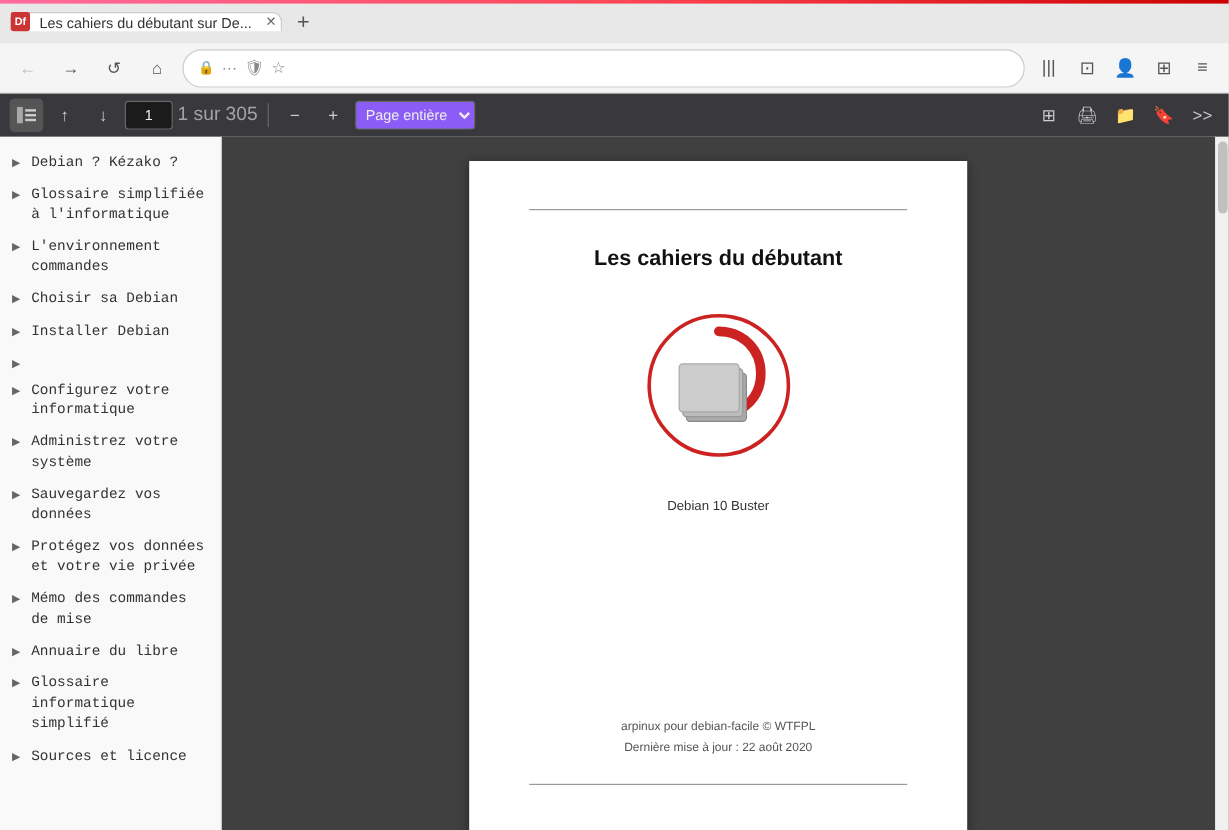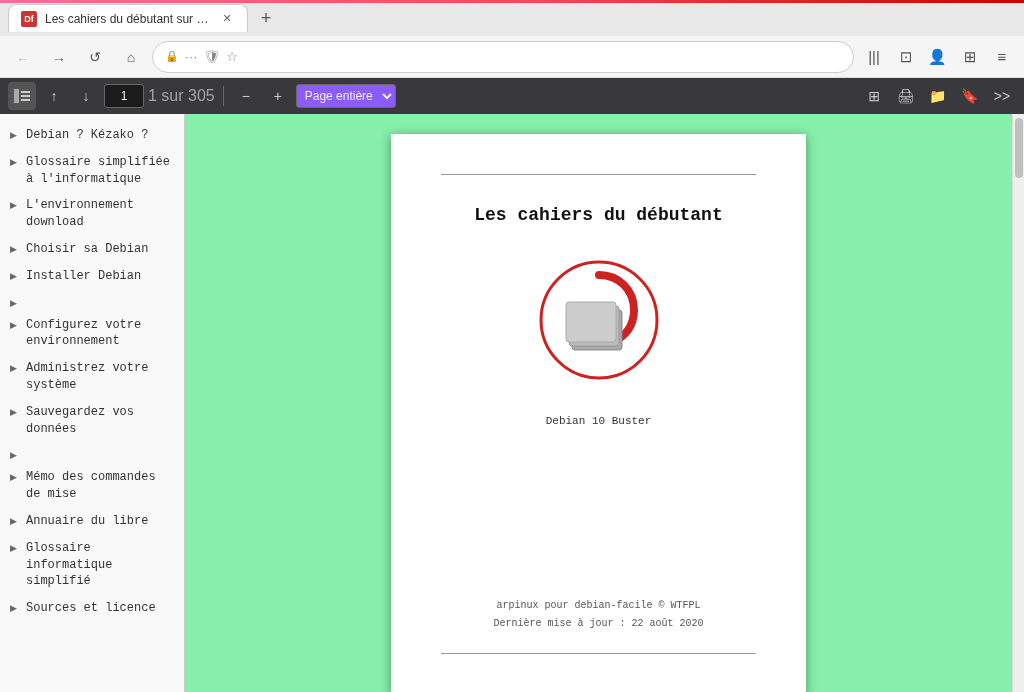--- a/index.html
+++ b/index.html
@@ -9,25 +9,25 @@
     .tab-bar {
       display: flex;
       align-items: center;
       background: #e8e8e8;
       height: 36px;
       padding: 0 8px;
       gap: 4px;
     }
     .tab {
       display: flex;
-      align-items: center;
+      align-items: flex-end;
       background: white;
       border-radius: 8px 8px 0 0;
-      padding: 0 12px;
-      height: 28px;
+      padding: 0 0;
+      height: 16px;
       gap: 8px;
       font-size: 12px;
       min-width: 180px;
       max-width: 240px;
       border: 1px solid #ccc;
       border-bottom: none;
       position: relative;
     }
     .tab-favicon {
       width: 16px;
@@ -225,22 +225,21 @@
     }
     .sidebar-item-text { flex: 1; font-family: Liberation Mono, monospace; }
 
     
     .pdf-area {
       flex: 1;
       overflow-y: auto;
       display: flex;
       justify-content: center;
       padding: 20px;
-      background: #86efac;
-      font-family: Liberation Mono, monospace;
+      background: #404040;
     }
 
     
     .scroll-track {
       width: 12px;
       background: #f0f0f0;
       border-left: 1px solid #ddd;
       flex-shrink: 0;
     }
     .scroll-thumb {
@@ -378,47 +377,48 @@
   <div class="sidebar-item">
         <span class="sidebar-arrow">▶</span>
         <span class="sidebar-item-text">Debian ? Kézako ?</span>
       </div>
       <div class="sidebar-item">
         <span class="sidebar-arrow">▶</span>
         <span class="sidebar-item-text">Glossaire simplifiée à l'informatique</span>
       </div>
       <div class="sidebar-item">
         <span class="sidebar-arrow">▶</span>
-        <span class="sidebar-item-text">L'environnement download</span>
+        <span class="sidebar-item-text">L'environnement commandes</span>
       </div>
       <div class="sidebar-item">
         <span class="sidebar-arrow">▶</span>
         <span class="sidebar-item-text">Choisir sa Debian</span>
       </div>
       <div class="sidebar-item">
         <span class="sidebar-arrow">▶</span>
         <span class="sidebar-item-text">Installer Debian</span>
       </div>
       <div class="sidebar-item">
         <span class="sidebar-arrow">▶</span>
       </div>
       <div class="sidebar-item">
         <span class="sidebar-arrow">▶</span>
-        <span class="sidebar-item-text">Configurez votre environnement</span>
+        <span class="sidebar-item-text">Configurez votre informatique</span>
       </div>
       <div class="sidebar-item">
         <span class="sidebar-arrow">▶</span>
         <span class="sidebar-item-text">Administrez votre système</span>
       </div>
       <div class="sidebar-item">
         <span class="sidebar-arrow">▶</span>
         <span class="sidebar-item-text">Sauvegardez vos données</span>
       </div>
       <div class="sidebar-item">
         <span class="sidebar-arrow">▶</span>
+        <span class="sidebar-item-text">Protégez vos données et votre vie privée</span>
       </div>
       <div class="sidebar-item">
         <span class="sidebar-arrow">▶</span>
         <span class="sidebar-item-text">Mémo des commandes de mise</span>
       </div>
       <div class="sidebar-item">
         <span class="sidebar-arrow">▶</span>
         <span class="sidebar-item-text">Annuaire du libre</span>
       </div>
       <div class="sidebar-item">

